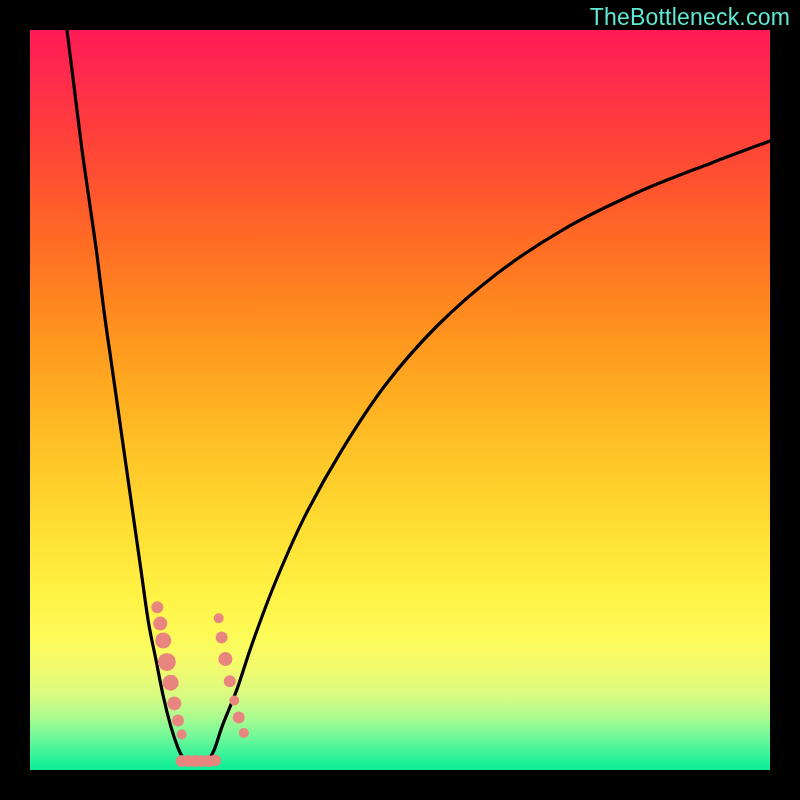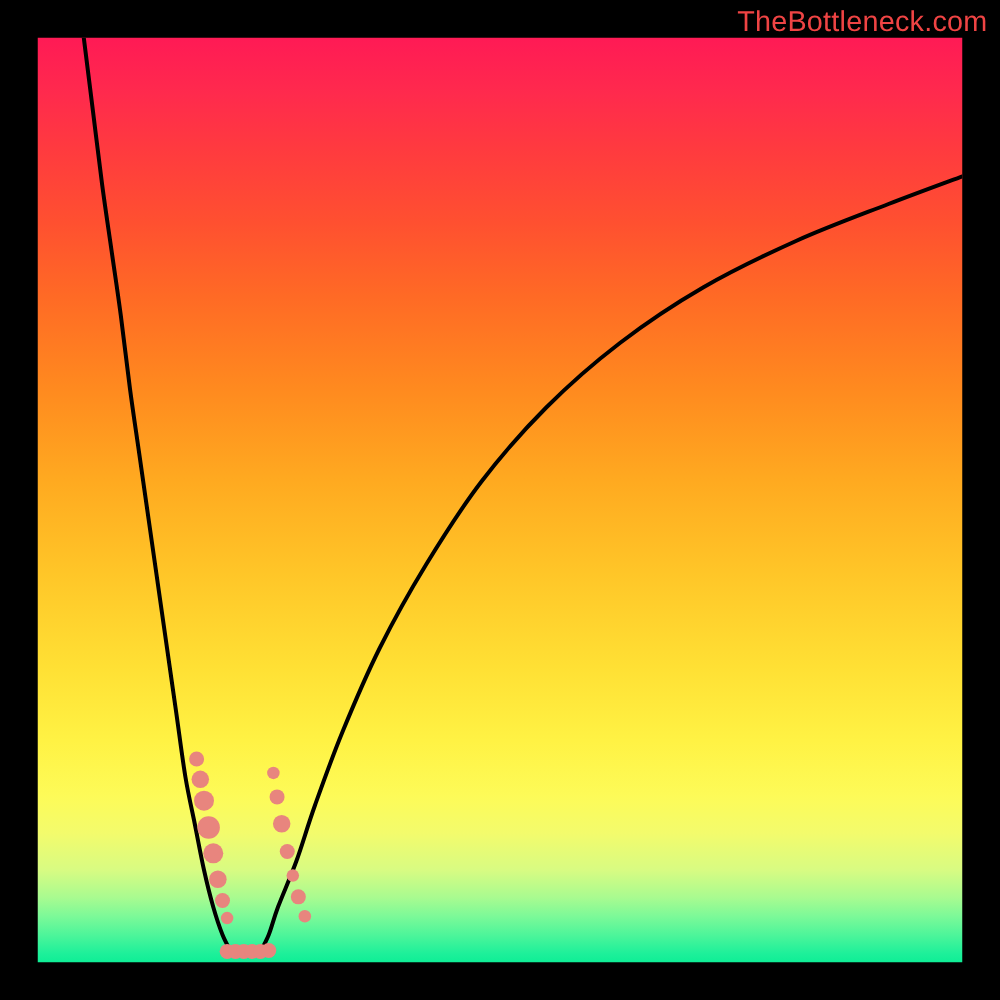--- a/index.html
+++ b/index.html
@@ -57,21 +57,21 @@
   }
   svg.curves {
     position: absolute;
     left: 0;
     top: 0;
   }
   .watermark {
     position: absolute;
     top: 4px;
     right: 10px;
-    color: #ef4444;
+    color: #5eead4;
     font-size: 23px;
     letter-spacing: 0.2px;
     font-weight: 400;
     user-select: none;
   }
 </style>
 </head>
 <body>
 
 <div class="frame">

